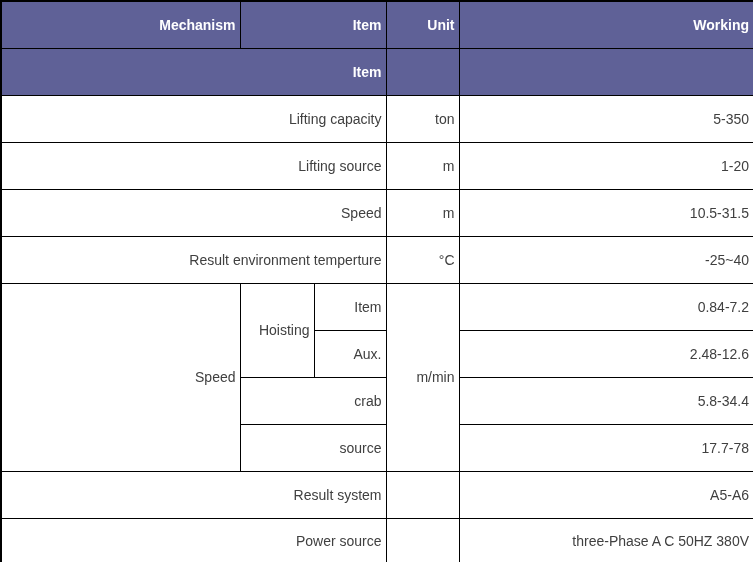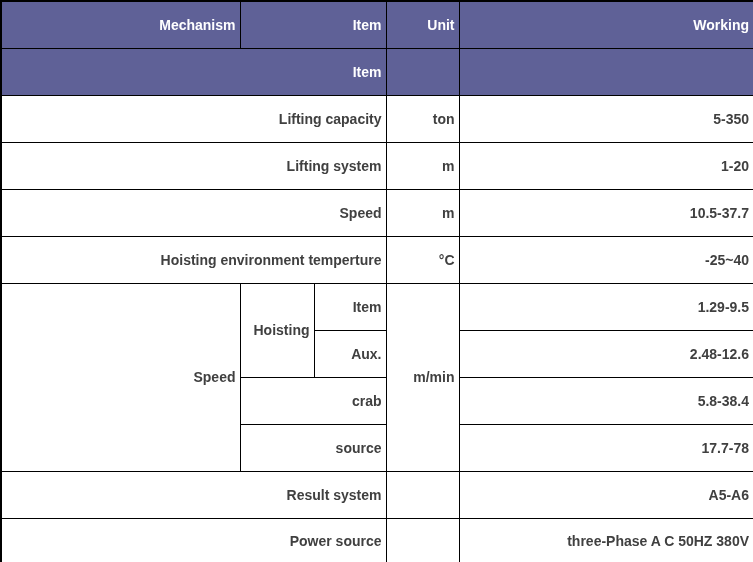--- a/index.html
+++ b/index.html
@@ -33,21 +33,21 @@
     overflow:hidden;
     white-space:nowrap;
   }
   table.spec th{
     background:var(--header-bg);
     color:var(--header-fg);
     font-weight:bold;
   }
   table.spec td{
     color:var(--body-fg);
-    font-weight:bold;
+    font-weight:normal;
   }
   tr.r{height:47px;}
 </style>
 </head>
 <body>
 
 <table class="spec">
   <colgroup>
     <col style="width:239px">
     <col style="width:74px">
@@ -70,53 +70,53 @@
     <th></th>
   </tr>
 
   <tr class="r">
     <td colspan="3">Lifting capacity</td>
     <td>ton</td>
     <td>5-350</td>
   </tr>
 
   <tr class="r">
-    <td colspan="3">Lifting system</td>
+    <td colspan="3">Lifting source</td>
     <td>m</td>
     <td>1-20</td>
   </tr>
 
   <tr class="r">
     <td colspan="3">Speed</td>
     <td>m</td>
-    <td>10.5-37.7</td>
+    <td>10.5-31.5</td>
   </tr>
 
   <tr class="r">
-    <td colspan="3">Hoisting environment temperture</td>
+    <td colspan="3">Result environment temperture</td>
     <td>°C</td>
     <td>-25~40</td>
   </tr>
 
   <tr class="r">
     <td rowspan="4">Speed</td>
     <td rowspan="2">Hoisting</td>
     <td>Item</td>
     <td rowspan="4">m/min</td>
-    <td>1.29-9.5</td>
+    <td>0.84-7.2</td>
   </tr>
 
   <tr class="r">
     <td>Aux.</td>
     <td>2.48-12.6</td>
   </tr>
 
   <tr class="r">
     <td colspan="2">crab</td>
-    <td>5.8-38.4</td>
+    <td>5.8-34.4</td>
   </tr>
 
   <tr class="r">
     <td colspan="2">source</td>
     <td>17.7-78</td>
   </tr>
 
   <tr class="r">
     <td colspan="3">Result system</td>
     <td></td>

